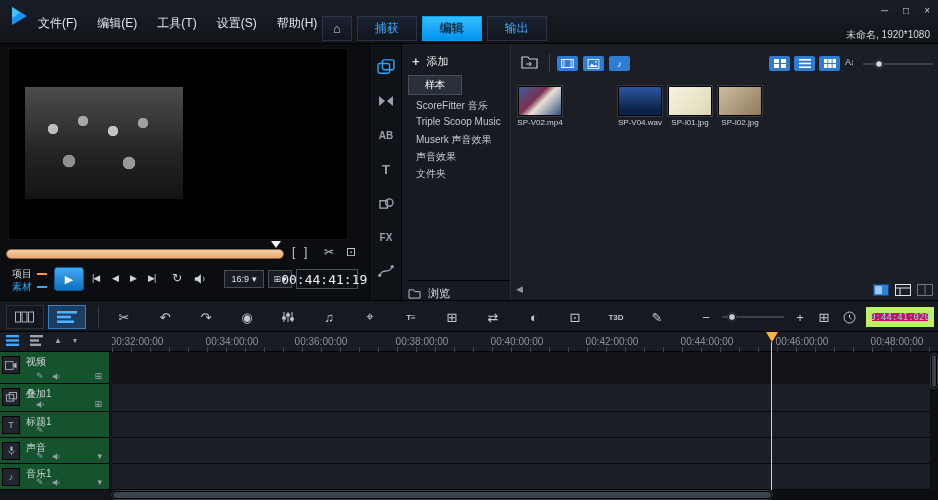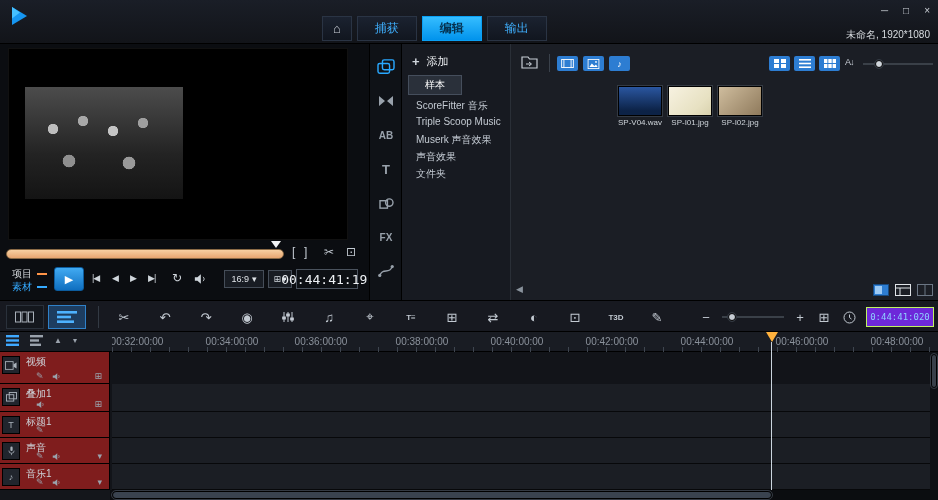--- a/index.html
+++ b/index.html
@@ -98,33 +98,33 @@
     border:1px solid #2a313b; background:#14171d; cursor:pointer; }
   .view-btn.active { background:#1d3d60; border-color:#2f81c9; }
   #tb-divider { position:absolute; left:98px; top:5px; width:1px; height:22px; background:#333a44; }
   #tb-icons { position:absolute; left:112px; top:4px; display:flex; gap:17px; }
   .tbtn { width:24px; height:24px; display:flex; align-items:center; justify-content:center;
     color:#c2c9d1; font-size:13px; cursor:pointer; }
   .tbtn.small-text { font-size:8px; font-weight:bold; letter-spacing:0; }
   #tb-right { position:absolute; right:4px; top:4px; display:flex; gap:9px; align-items:center; height:24px; }
   #tb-slider { position:relative; width:62px; height:2px; background:#3a4048; cursor:pointer; }
   #tb-slider .thumb { position:absolute; left:6px; top:-3px; width:8px; height:8px; border-radius:50%; background:#c6ccd4; }
-  #tb-timecode { width:68px; height:20px; border:1px solid #bef264; background:#6d28d9;
+  #tb-timecode { width:68px; height:20px; border:6px solid #bef264; background:#be185d;
     display:flex; align-items:center; justify-content:center; font-family:"DejaVu Sans Mono","Liberation Mono",monospace;
     font-size:9px; color:#8fd0ff; }
 
   
   #timeline { position:absolute; left:0; top:332px; width:938px; height:168px; background:#121419; }
   #tl-strip { position:absolute; left:0; top:0; width:938px; height:20px; background:#191c23; border-bottom:1px solid #000; }
   #tl-strip-icons { position:absolute; left:6px; top:3px; display:flex; gap:11px; align-items:center; }
   #ruler { position:absolute; left:112px; top:0; width:818px; height:20px; overflow:hidden; cursor:pointer; }
   #ruler::after { content:""; position:absolute; left:0; bottom:0; width:100%; height:5px;
     background:repeating-linear-gradient(90deg,#3f4650 0 1px,transparent 1px 19px); }
   .rl { position:absolute; top:4px; width:56px; text-align:center; font-size:10px; color:#8b929c; }
-  #headers { position:absolute; left:0; top:20px; width:110px; height:138px; background:#7f1d1d; border-right:1px solid #000; }
+  #headers { position:absolute; left:0; top:20px; width:110px; height:138px; background:#14532d; border-right:1px solid #000; }
   .hrow { position:absolute; left:0; width:110px; border-bottom:1px solid #000; }
   .type-btn { position:absolute; left:2px; top:4px; width:18px; height:18px; background:#21252d; border:1px solid #000;
     display:flex; align-items:center; justify-content:center; color:#aab2bb; font-size:9px; cursor:pointer; }
   .trk-name { position:absolute; left:26px; top:3px; font-size:10px; color:#ccd2d8; }
   .trk-icons { position:absolute; left:36px; bottom:2px; display:flex; gap:8px; align-items:center; }
   .trk-icons span { font-size:9px; color:#9aa2ac; cursor:pointer; }
   .trk-right { position:absolute; right:8px; bottom:2px; font-size:9px; color:#9aa2ac; cursor:pointer; }
   #tracks { position:absolute; left:112px; top:20px; width:818px; height:138px; }
   .crow { position:absolute; left:0; width:818px; background:#1d2127; border-bottom:1px solid #07080a; }
   .crow.dim { background:#1b1e24; }
@@ -148,20 +148,27 @@
 
 <div id="app">
 
   <header id="titlebar">
     <div id="logo">
       <svg width="22" height="22" viewBox="0 0 22 22">
           <path d="M4 2l15 9-15 9z" fill="#1696f0"></path>
           <path d="M4 2l8 5.4-8 6z" fill="#45c0ff"></path>
         </svg>
     </div>
+    <nav id="menubar">
+      <span class="menu">文件(F)</span>
+      <span class="menu">编辑(E)</span>
+      <span class="menu">工具(T)</span>
+      <span class="menu">设置(S)</span>
+      <span class="menu">帮助(H)</span>
+    </nav>
     <div id="tabs">
       <div class="tab home">
           <span>⌂</span>
         </div>
       <div class="tab">捕获</div>
       <div class="tab active">编辑</div>
       <div class="tab">输出</div>
     </div>
     <div id="winctl">
       <span>─</span>
@@ -261,20 +268,26 @@
     <div id="cat-add">
       <span class="plus">+</span>
       <span>添加</span>
     </div>
     <div class="cat active" style="top:31px">样本</div>
     <div class="cat" style="top:53px">ScoreFitter 音乐</div>
     <div class="cat" style="top:70px">Triple Scoop Music</div>
     <div class="cat" style="top:87px">Muserk 声音效果</div>
     <div class="cat" style="top:104px">声音效果</div>
     <div class="cat" style="top:121px">文件夹</div>
+    <div id="browse">
+      <svg width="13" height="11" viewBox="0 0 14 12">
+          <path d="M1 2h5l1.5 2H13v7H1z" fill="none" stroke="#c8ced6"></path>
+        </svg>
+      <span>浏览</span>
+    </div>
   </section>
 
   <section id="library">
     <span id="lib-import">
       <svg width="17" height="14" viewBox="0 0 17 14">
           <path d="M1 2h6l1.5 2H16v9H1z" fill="none" stroke="#c8ced6" stroke-width="1.2"></path>
           <path d="M5 9h5M8 7l2.5 2L8 11" stroke="#c8ced6" fill="none"></path>
         </svg>
     </span>
     <div id="lib-divider"></div>
@@ -317,20 +330,24 @@
           <rect x="0" y="5" width="3.4" height="4" fill="#fff"></rect>
           <rect x="4.3" y="5" width="3.4" height="4" fill="#fff"></rect>
           <rect x="8.6" y="5" width="3.4" height="4" fill="#fff"></rect>
         </svg>
     </div>
     <span id="lib-sort">A↓</span>
     <div id="lib-slider">
         <span class="thumb"></span>
       </div>
 
+    <figure class="lib-item" style="left:4px">
+      <div class="thumb t-v02"></div>
+      <figcaption>SP-V02.mp4</figcaption>
+    </figure>
     <figure class="lib-item" style="left:104px">
       <div class="thumb t-v04"></div>
       <figcaption>SP-V04.wav</figcaption>
     </figure>
     <figure class="lib-item" style="left:154px">
       <div class="thumb t-i01"></div>
       <figcaption>SP-I01.jpg</figcaption>
     </figure>
     <figure class="lib-item" style="left:204px">
       <div class="thumb t-i02"></div>

